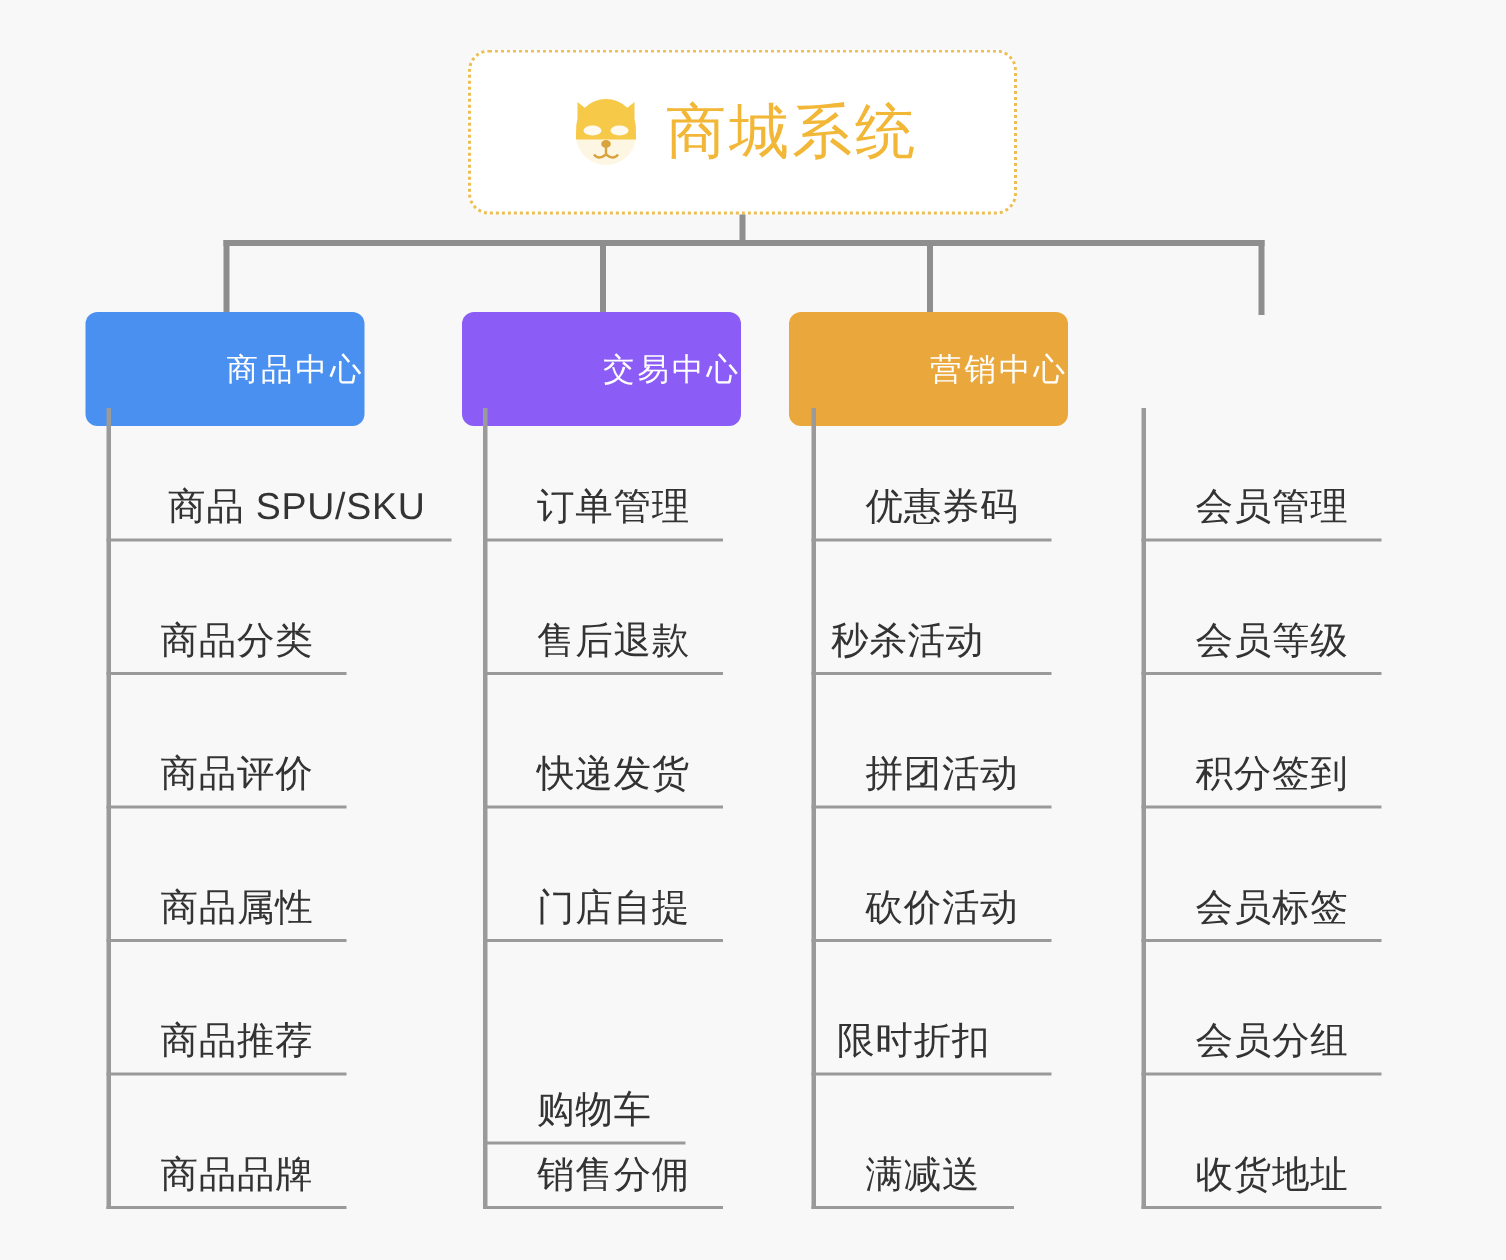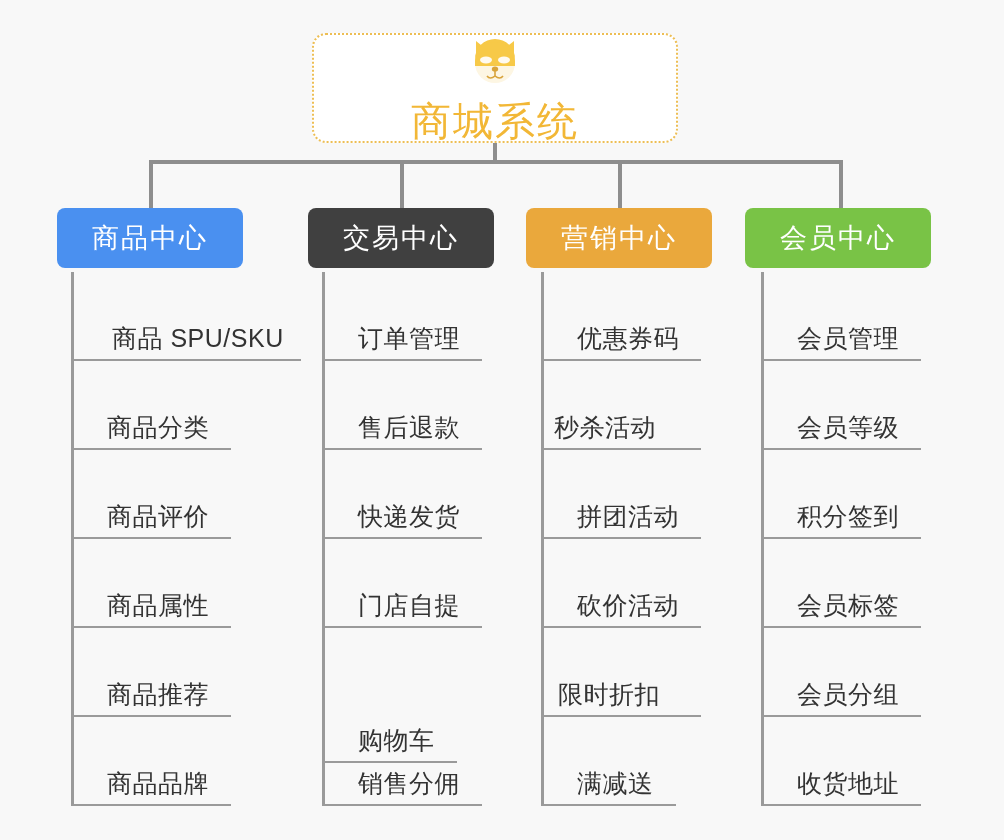--- a/index.html
+++ b/index.html
@@ -32,21 +32,20 @@
     width: 366px;
     height: 110px;
     box-sizing: border-box;
     background: #ffffff;
     border: 2px dotted #edbe54;
     border-radius: 14px;
     display: flex;
     align-items: center;
     justify-content: center;
     gap: 14px;
-    flex-direction: column;
   }
   .root-title {
     font-size: 40px;
     color: #f2b736;
     letter-spacing: 2px;
     line-height: 1;
     white-space: nowrap;
   }
   .dog-emoji {
     width: 52px;
@@ -59,28 +58,28 @@
   .conn {
     position: absolute;
     background: #8e8e8e;
   }
   .conn-v { width: 4px; }
   .conn-h { height: 4px; }
 
   
   .cat-box {
     position: absolute;
-    height: 60px;
+    height: 76px;
     box-sizing: border-box;
     border-radius: 8px;
     display: flex;
     align-items: center;
-    justify-content: center;
+    justify-content: flex-end;
     color: #ffffff;
-    font-size: 27px;
+    font-size: 21px;
     letter-spacing: 2px;
     white-space: nowrap;
   }
 
   
   .leaf-col {
     position: absolute;
     top: 272px;
   }
   .leaf-spine {
@@ -138,29 +137,26 @@
   <div class="conn conn-v" style="left: 493px; top: 143px; height: 20px; background: rgb(142, 142, 142);"></div>
   <div class="conn conn-h" style="left: 149px; top: 160px; width: 694px; background: rgb(142, 142, 142);"></div>
   <div class="conn conn-v" style="left: 149px; top: 160px; height: 50px; background: rgb(142, 142, 142);"></div>
   <div class="conn conn-v" style="left: 400px; top: 160px; height: 50px; background: rgb(142, 142, 142);"></div>
   <div class="conn conn-v" style="left: 618px; top: 160px; height: 50px; background: rgb(142, 142, 142);"></div>
   <div class="conn conn-v" style="left: 839px; top: 160px; height: 50px; background: rgb(142, 142, 142);"></div>
 
   <div class="cat-box" style="left: 57px; top: 208px; width: 186px; background: rgb(74, 144, 240);">
     <span>商品中心</span>
   </div>
-  <div class="cat-box" style="left: 308px; top: 208px; width: 186px; background: #404040;">
+  <div class="cat-box" style="left: 308px; top: 208px; width: 186px; background: #8b5cf6;">
     <span>交易中心</span>
   </div>
   <div class="cat-box" style="left: 526px; top: 208px; width: 186px; background: rgb(234, 168, 60);">
     <span>营销中心</span>
   </div>
-  <div class="cat-box" style="left: 745px; top: 208px; width: 186px; background: rgb(121, 195, 70);">
-    <span>会员中心</span>
-  </div>
 
   <div class="leaf-col" style="left:71px;">
     <div class="leaf-spine" style="height:534px;"></div>
     <div class="leaf-item" style="top: 0px; width: 230px; padding-left: 41px;">
       <span class="leaf-label">商品 SPU/SKU</span>
     </div>
     <div class="leaf-item" style="top: 89px; width: 160px;">
       <span class="leaf-label">商品分类</span>
     </div>
     <div class="leaf-item" style="top: 178px; width: 160px;">

